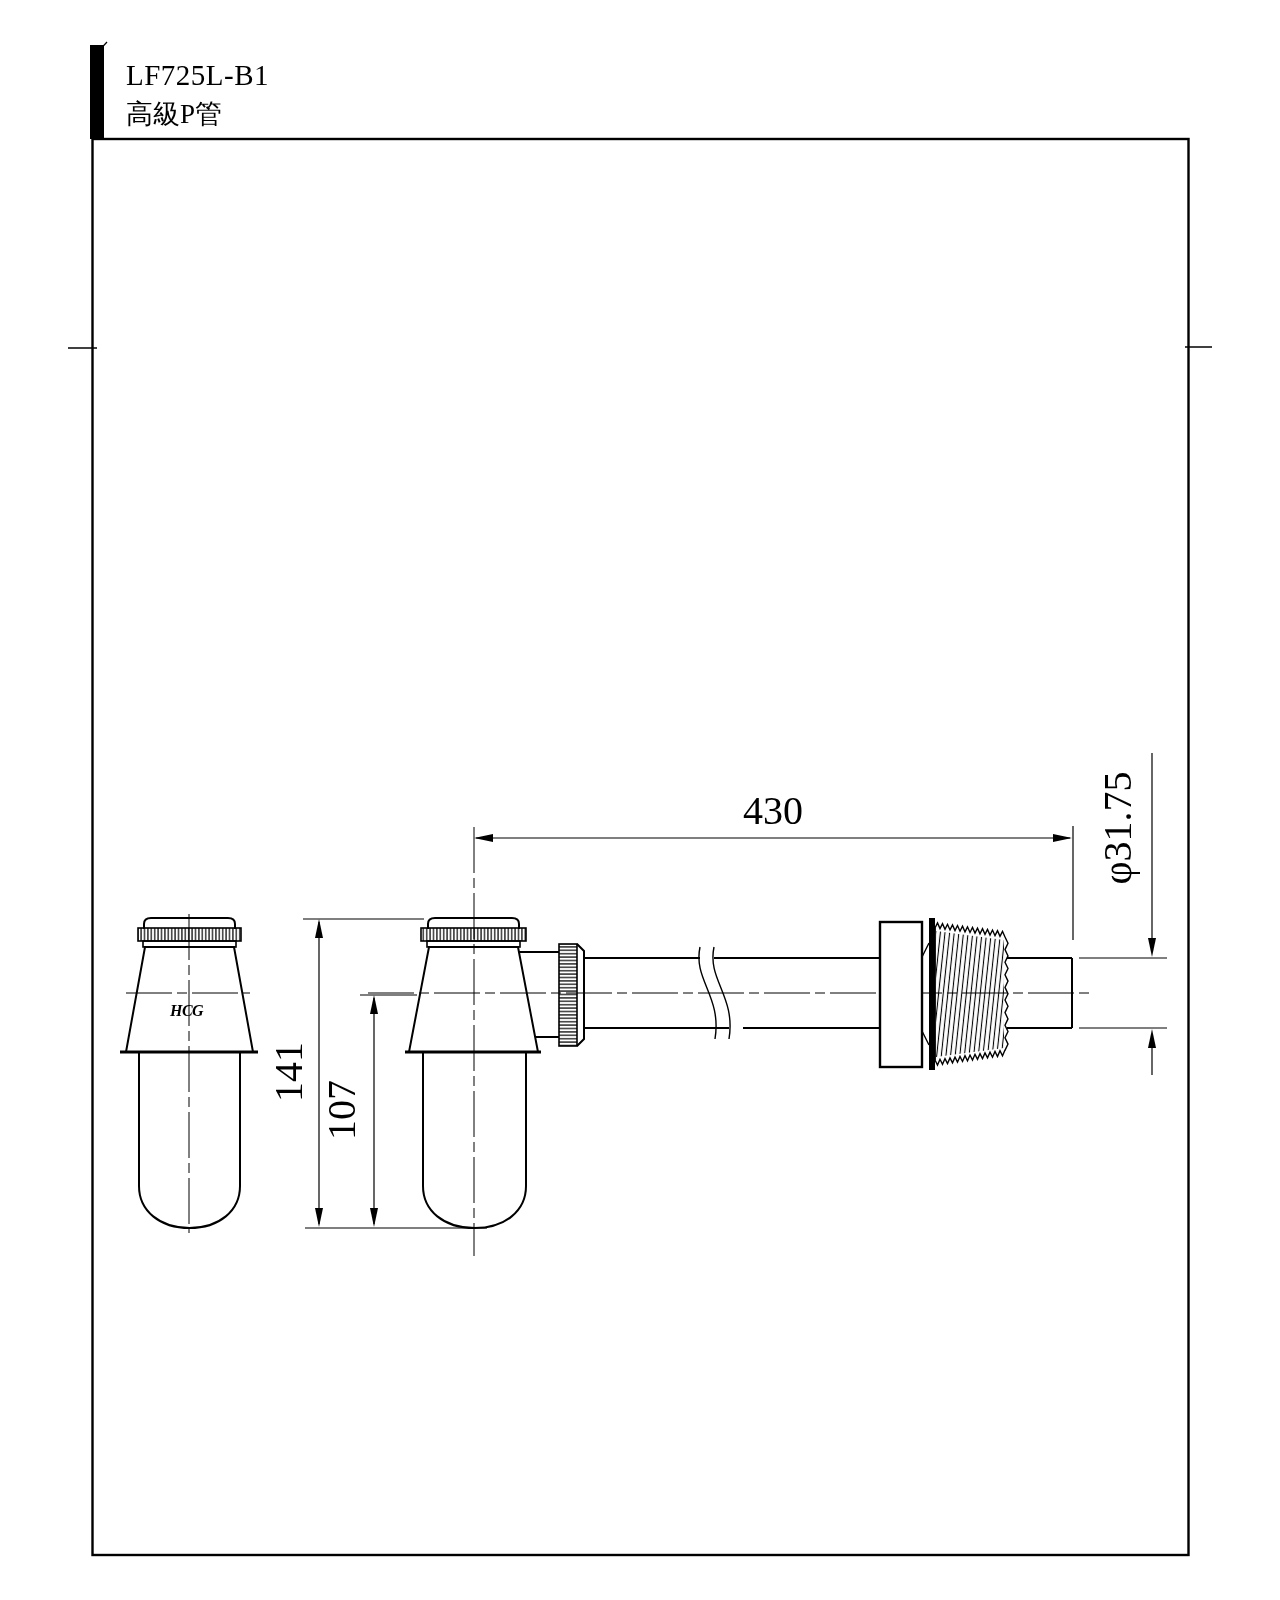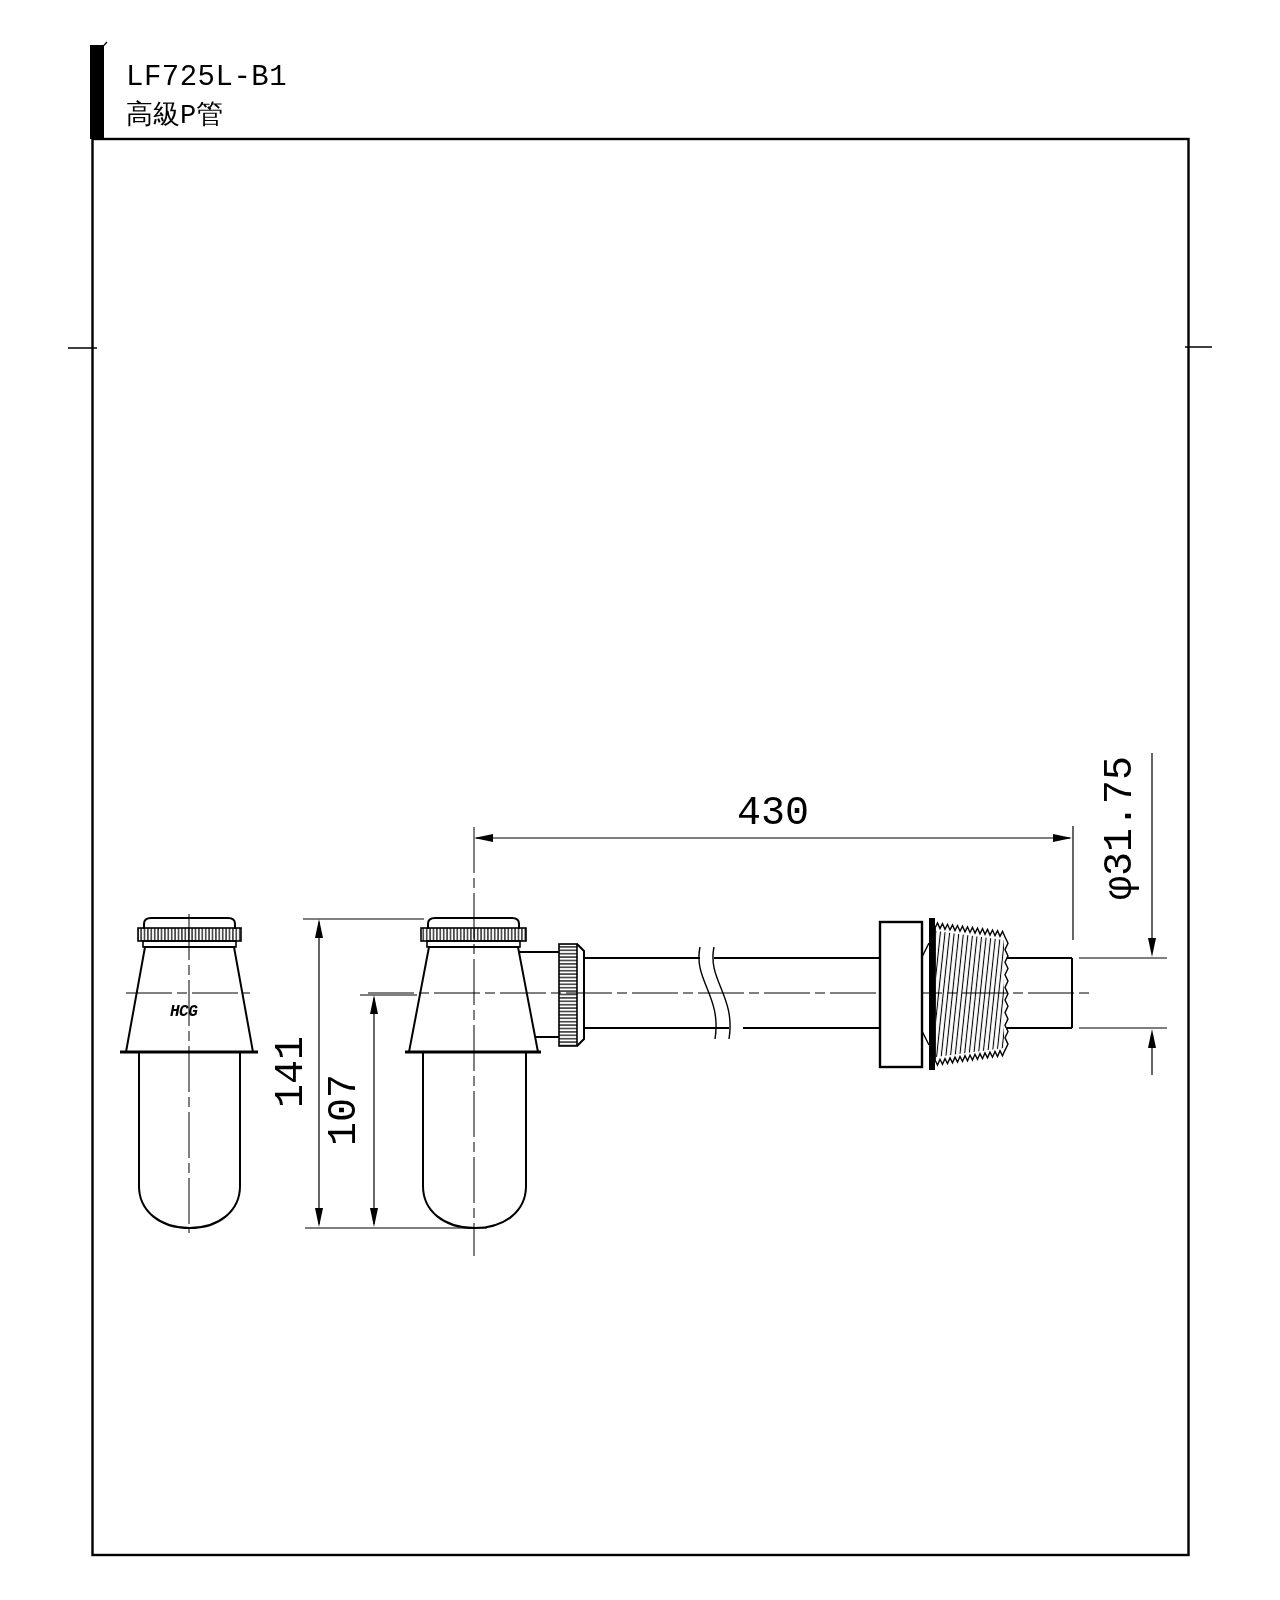--- a/index.html
+++ b/index.html
@@ -1,20 +1,20 @@
 <!DOCTYPE html>
 <html><head>
 <meta charset="utf-8">
 <style>
   html,body{margin:0;padding:0;background:#ffffff;}
   .page{
     position:relative;
     width:1280px;height:1600px;
     background:#ffffff;
-    font-family:Liberation Mono, monospace;
+    font-family:Liberation Serif, serif;
     overflow:hidden;
   }
   svg{position:absolute;left:0;top:0;}
   svg text{fill:#000;}
   .title-model{font-size:29px;letter-spacing:0.5px;}
   .title-name{font-size:27px;}
   .dim-text{font-size:40px;}
   .logo-text{font-size:16px;font-style:italic;font-weight:bold;letter-spacing:-0.5px;}
 </style>
 </head>

